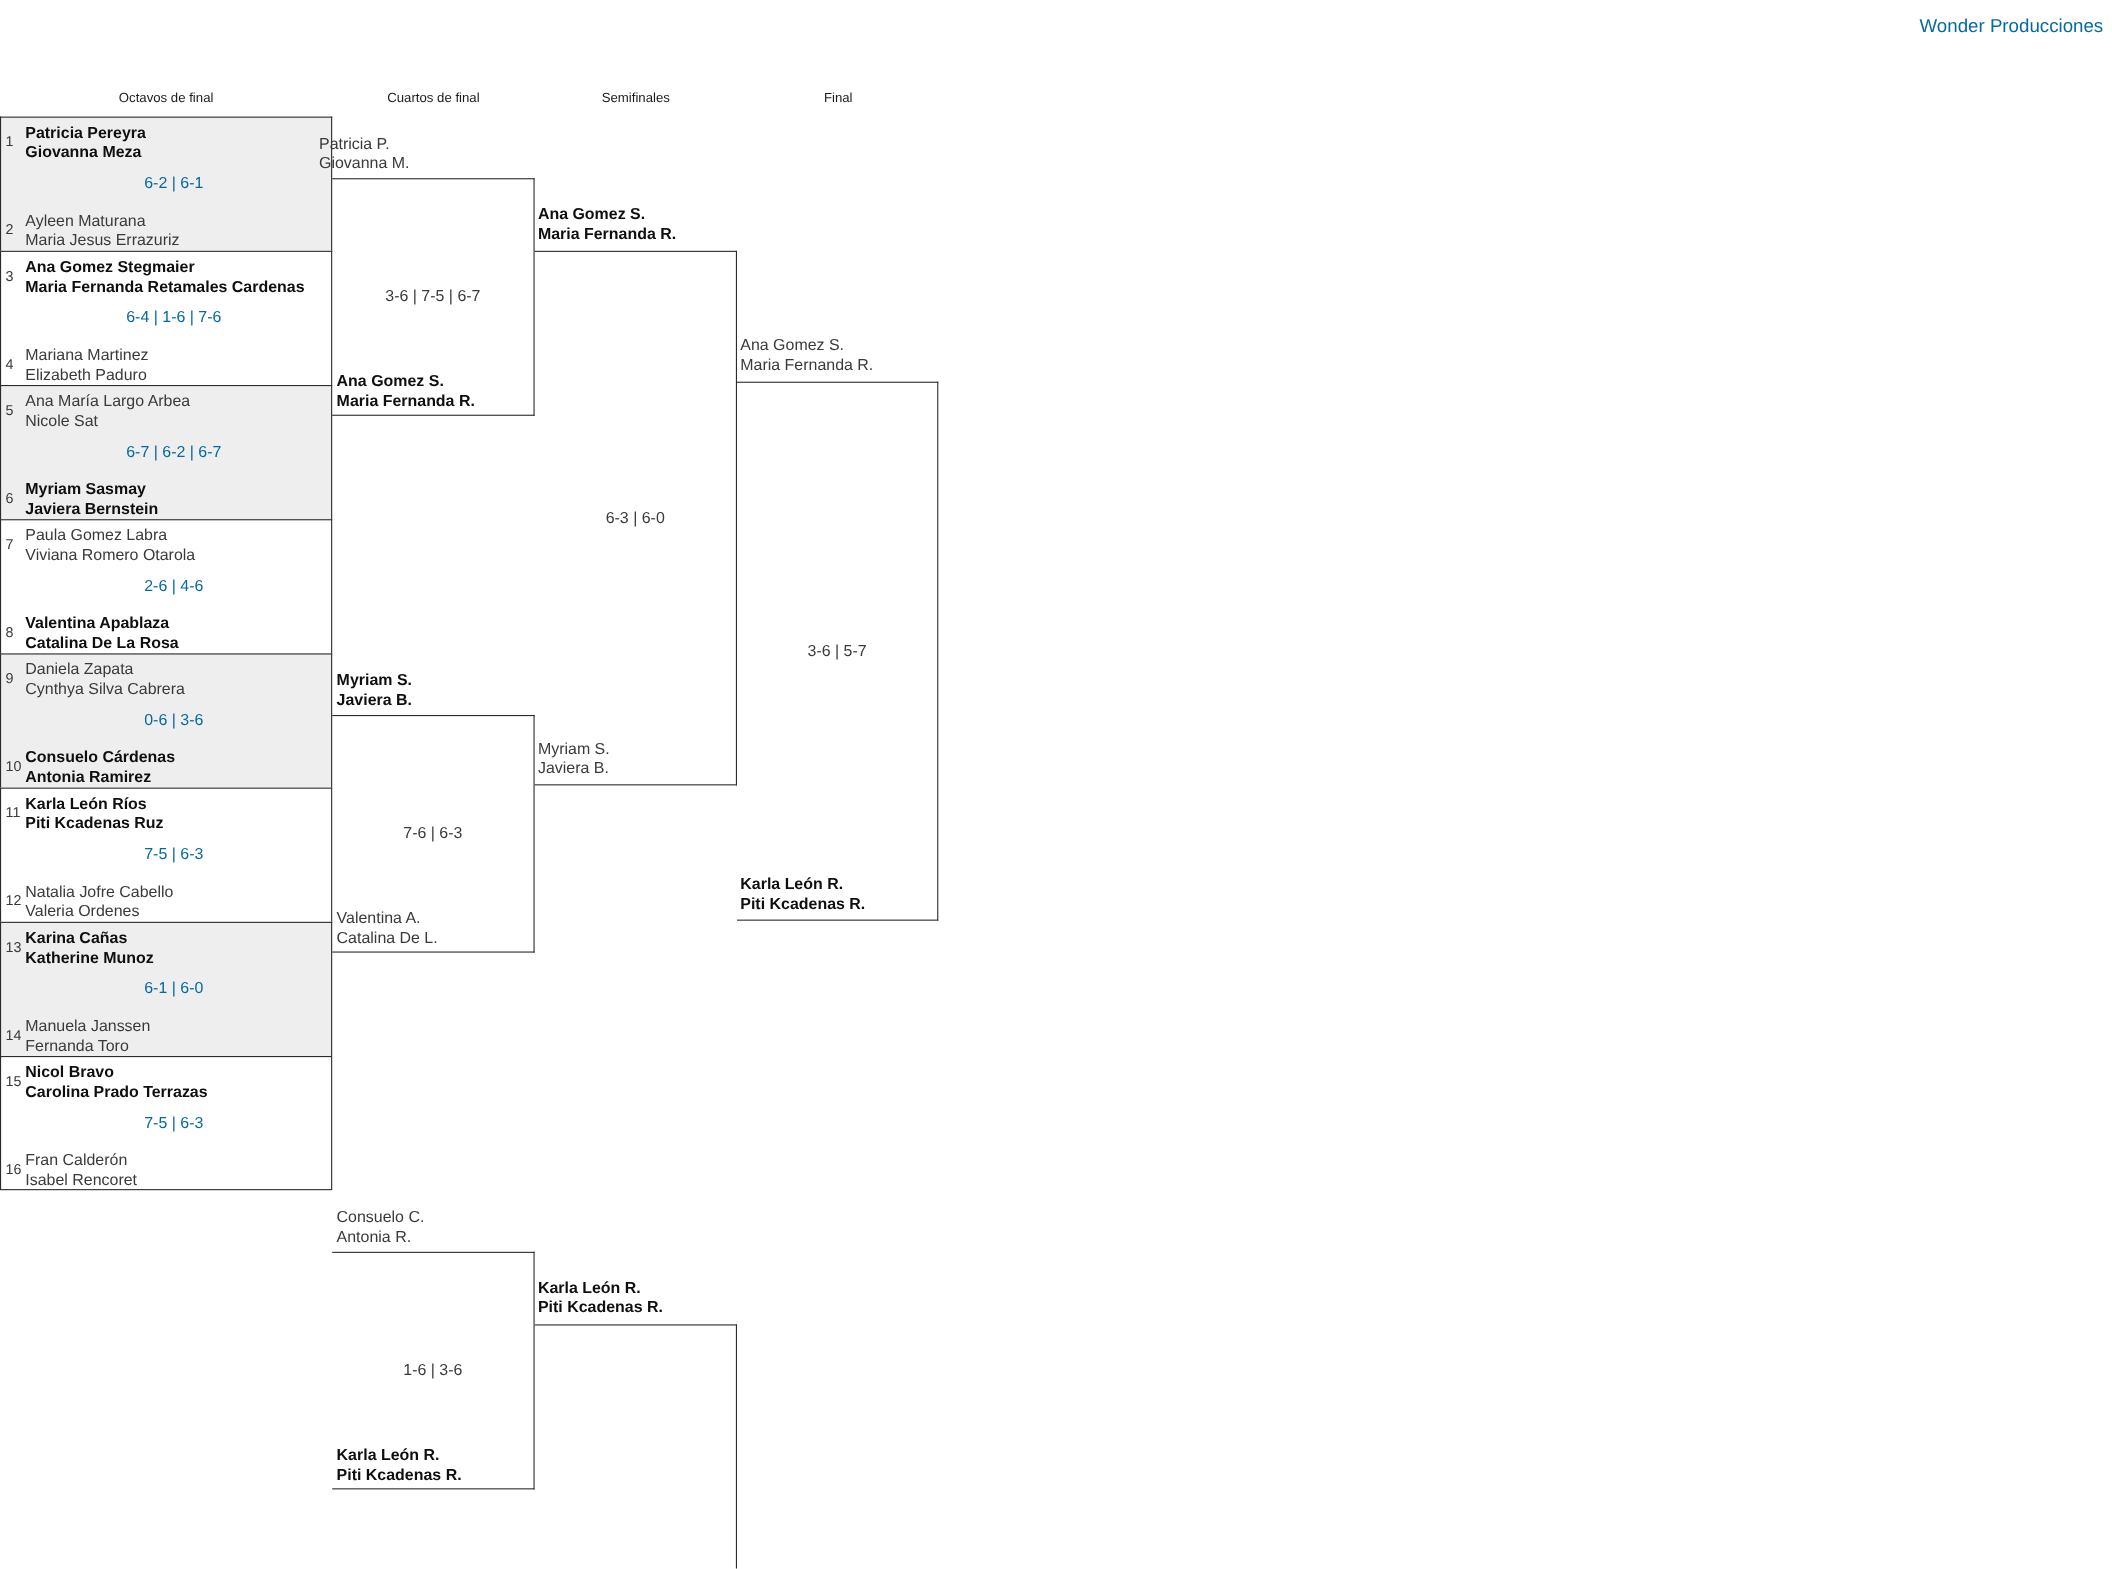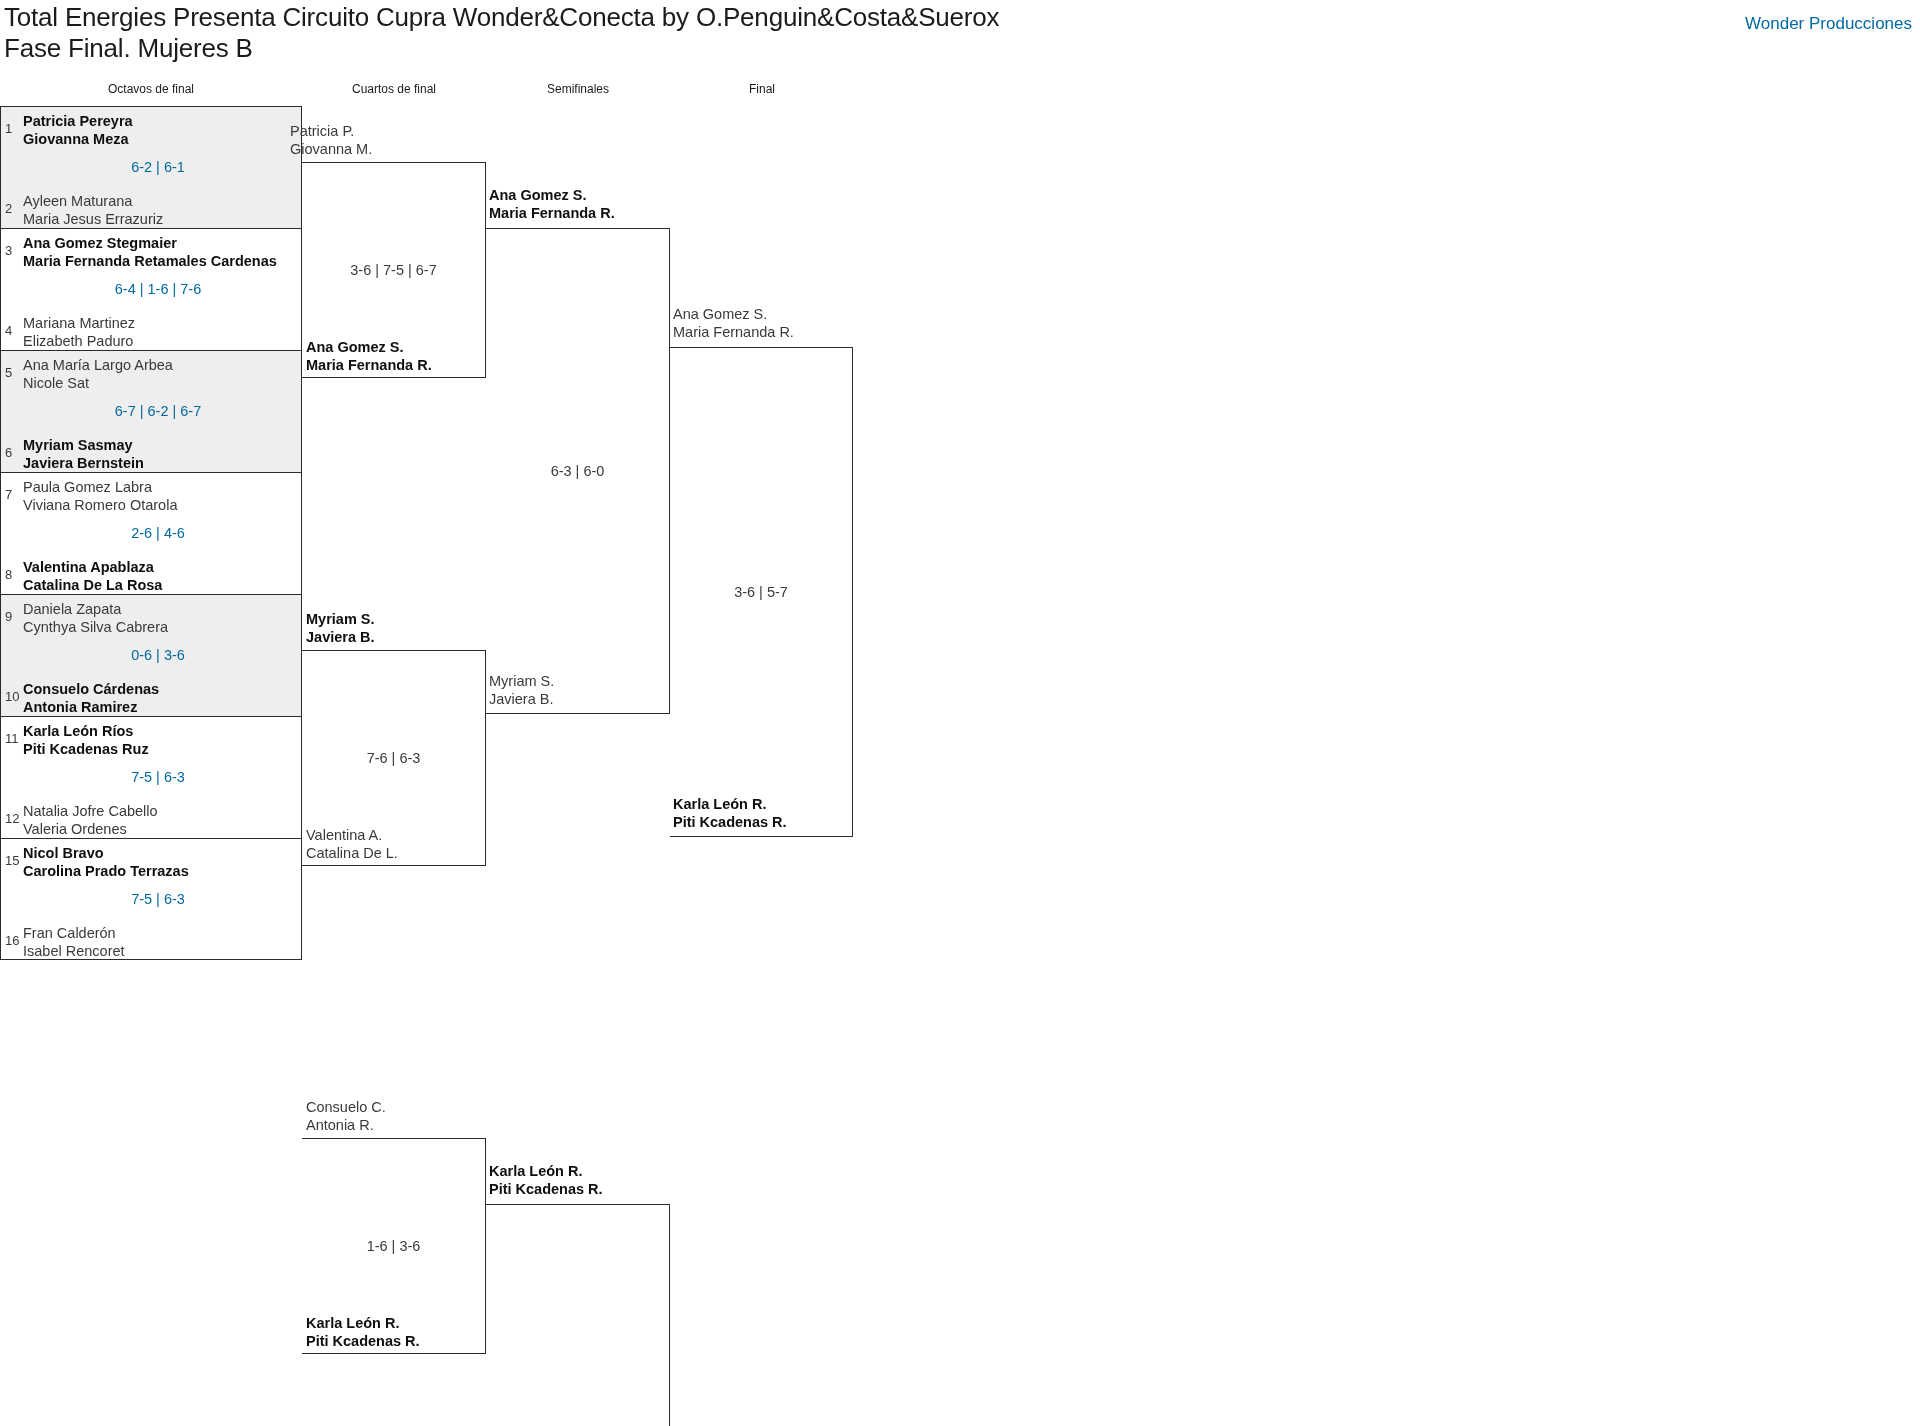--- a/index.html
+++ b/index.html
@@ -80,22 +80,20 @@
     font-size: 14.5px; line-height: 18px; color: #3a3a3a;
     white-space: nowrap;
   }
   .adv.win { color: #0f0f0f; font-weight: 700; }
 </style>
 </head>
 <body>
 
 <div id="root">
 
-  <div class="title">Total Energies Presenta Circuito Cupra Wonder&amp;Conecta by O.Penguin&amp;Costa&amp;Suerox
-Fase Final. Mujeres B</div>
   <div class="producer">Wonder Producciones</div>
 
   <div class="round-head rh-r16">Octavos de final</div>
   <div class="round-head rh-qf">Cuartos de final</div>
   <div class="round-head rh-sf">Semifinales</div>
   <div class="round-head rh-f">Final</div>
 
   <div class="r16-col" id="r16-col">
       <div class="r16-block shade">
         <div class="seed-num top">1</div>
@@ -132,20 +130,27 @@
         <div class="seed-num bot">10</div>
         <div class="team bot win">Consuelo Cárdenas<br>Antonia Ramirez</div>
       </div>
       <div class="r16-block plain">
         <div class="seed-num top">11</div>
         <div class="team top win">Karla León Ríos<br>Piti Kcadenas Ruz</div>
         <div class="r16-score">7-5 | 6-3</div>
         <div class="seed-num bot">12</div>
         <div class="team bot">Natalia Jofre Cabello<br>Valeria Ordenes</div>
       </div>
+      <div class="r16-block shade">
+        <div class="seed-num top">13</div>
+        <div class="team top win">Karina Cañas<br>Katherine Munoz</div>
+        <div class="r16-score">6-1 | 6-0</div>
+        <div class="seed-num bot">14</div>
+        <div class="team bot">Manuela Janssen<br>Fernanda Toro</div>
+      </div>
       <div class="r16-block plain">
         <div class="seed-num top">15</div>
         <div class="team top win">Nicol Bravo<br>Carolina Prado Terrazas</div>
         <div class="r16-score">7-5 | 6-3</div>
         <div class="seed-num bot">16</div>
         <div class="team bot">Fran Calderón<br>Isabel Rencoret</div>
       </div>
     </div>
 
   <div id="later-rounds">

